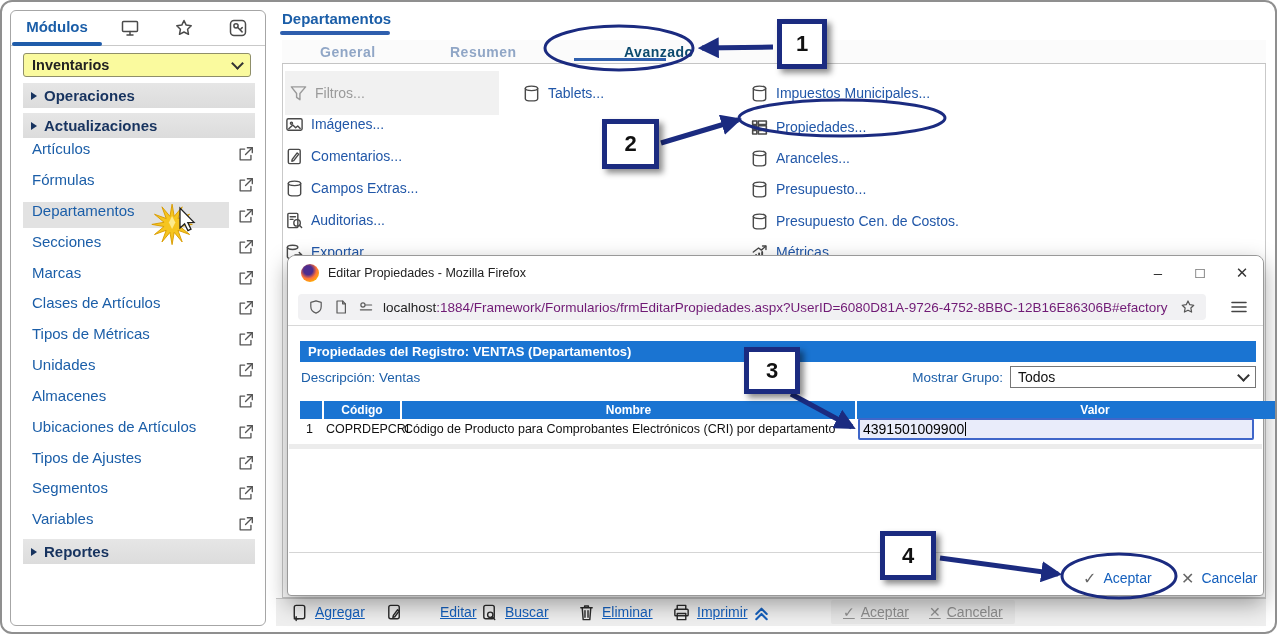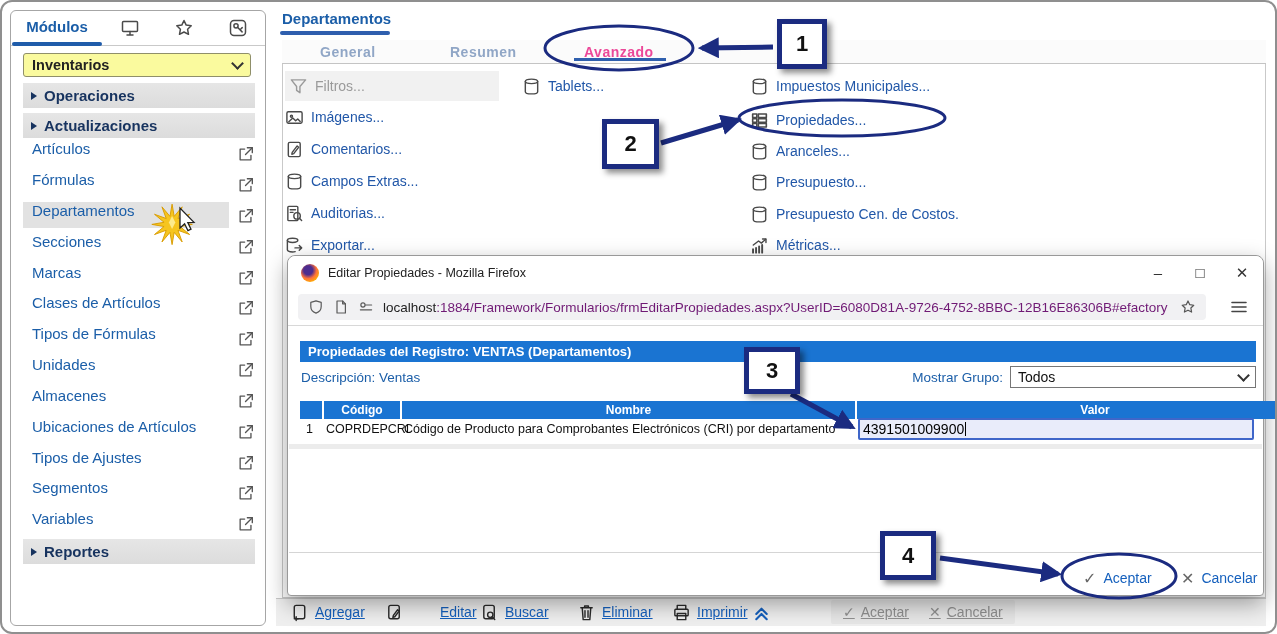--- a/index.html
+++ b/index.html
@@ -21,23 +21,23 @@
   .side-link{left:12px;width:206px;height:26px;display:flex;align-items:flex-start;padding-left:9px;box-sizing:border-box;font-size:15px;color:#1b5ea8;cursor:pointer;}
   .side-link.hl{background:#e2e2e2;}
   .ext{left:226px;width:18px;height:18px;}
   .ext svg{width:18px;height:18px;stroke:#555;}
   
   #main-title{left:280px;top:8px;font-size:15px;font-weight:bold;color:#1b5ea8;}
   #main-title-bar{left:278px;top:29px;width:110px;height:4px;background:#2f5fae;border-radius:2px;}
   #content-box{left:280px;top:38px;width:984px;height:558px;border:1px solid #c9c9c9;background:#fff;box-sizing:border-box;}
   #tab-strip{left:280px;top:38px;width:984px;height:24px;background:#fbfbfb;border-bottom:1px solid #c4c4c4;box-sizing:border-box;}
   .main-tab{position:absolute;top:42px;font-size:14px;font-weight:bold;color:#90a6c6;letter-spacing:.5px;cursor:pointer;}
-  .main-tab.active{color:#ec4899;}
+  .main-tab.active{color:#0c4a6e;margin-left:40px;}
   #avanzado-underline{left:572px;top:56px;width:92px;height:3px;background:#2f5fae;}
-  .mi{display:flex;align-items:center;gap:7px;height:30px;font-size:14px;color:#2157a8;cursor:pointer;white-space:nowrap;}
+  .mi{display:flex;align-items:center;gap:7px;height:44px;font-size:14px;color:#2157a8;cursor:pointer;white-space:nowrap;}
   .mi svg{width:19px;height:19px;}
   .mi.dis{color:#9a9a9a;background:#f1f1f1;width:214px;padding-left:4px;box-sizing:border-box;}
   .mi.dis svg{stroke:#9a9a9a;}
   
   #toolbar{left:274px;top:596px;width:990px;height:28px;background:#efefef;border-top:1px solid #c8c8c8;box-sizing:border-box;}
   .tb{position:absolute;top:598px;display:flex;align-items:center;gap:6px;font-size:14px;color:#1560bd;cursor:pointer;height:24px;text-decoration:underline;}
   .tb svg{width:19px;height:19px;stroke:#2a2a2a;}
   .tb.disabled{color:#8f8f8f;background:#e6e6e6;padding:0 12px;border-radius:2px;}
   
   #popup{left:285px;top:253px;width:977px;height:341px;background:#fff;border:1px solid #999;border-radius:8px 8px 4px 4px;box-shadow:0 8px 22px rgba(0,0,0,.35);box-sizing:border-box;z-index:10;}
@@ -238,21 +238,21 @@
     <div class="ext abs" style="top:257px;"><svg class="ic">
           <use href="#sym-ext"></use>
         </svg></div>
     <div class="side-link abs" style="top:283px;">
         <span>Clases de Artículos</span>
       </div>
     <div class="ext abs" style="top:287px;"><svg class="ic">
           <use href="#sym-ext"></use>
         </svg></div>
     <div class="side-link abs" style="top:314px;">
-        <span>Tipos de Fórmulas</span>
+        <span>Tipos de Métricas</span>
       </div>
     <div class="ext abs" style="top:318px;"><svg class="ic">
           <use href="#sym-ext"></use>
         </svg></div>
     <div class="side-link abs" style="top:345px;">
         <span>Unidades</span>
       </div>
     <div class="ext abs" style="top:349px;"><svg class="ic">
           <use href="#sym-ext"></use>
         </svg></div>

